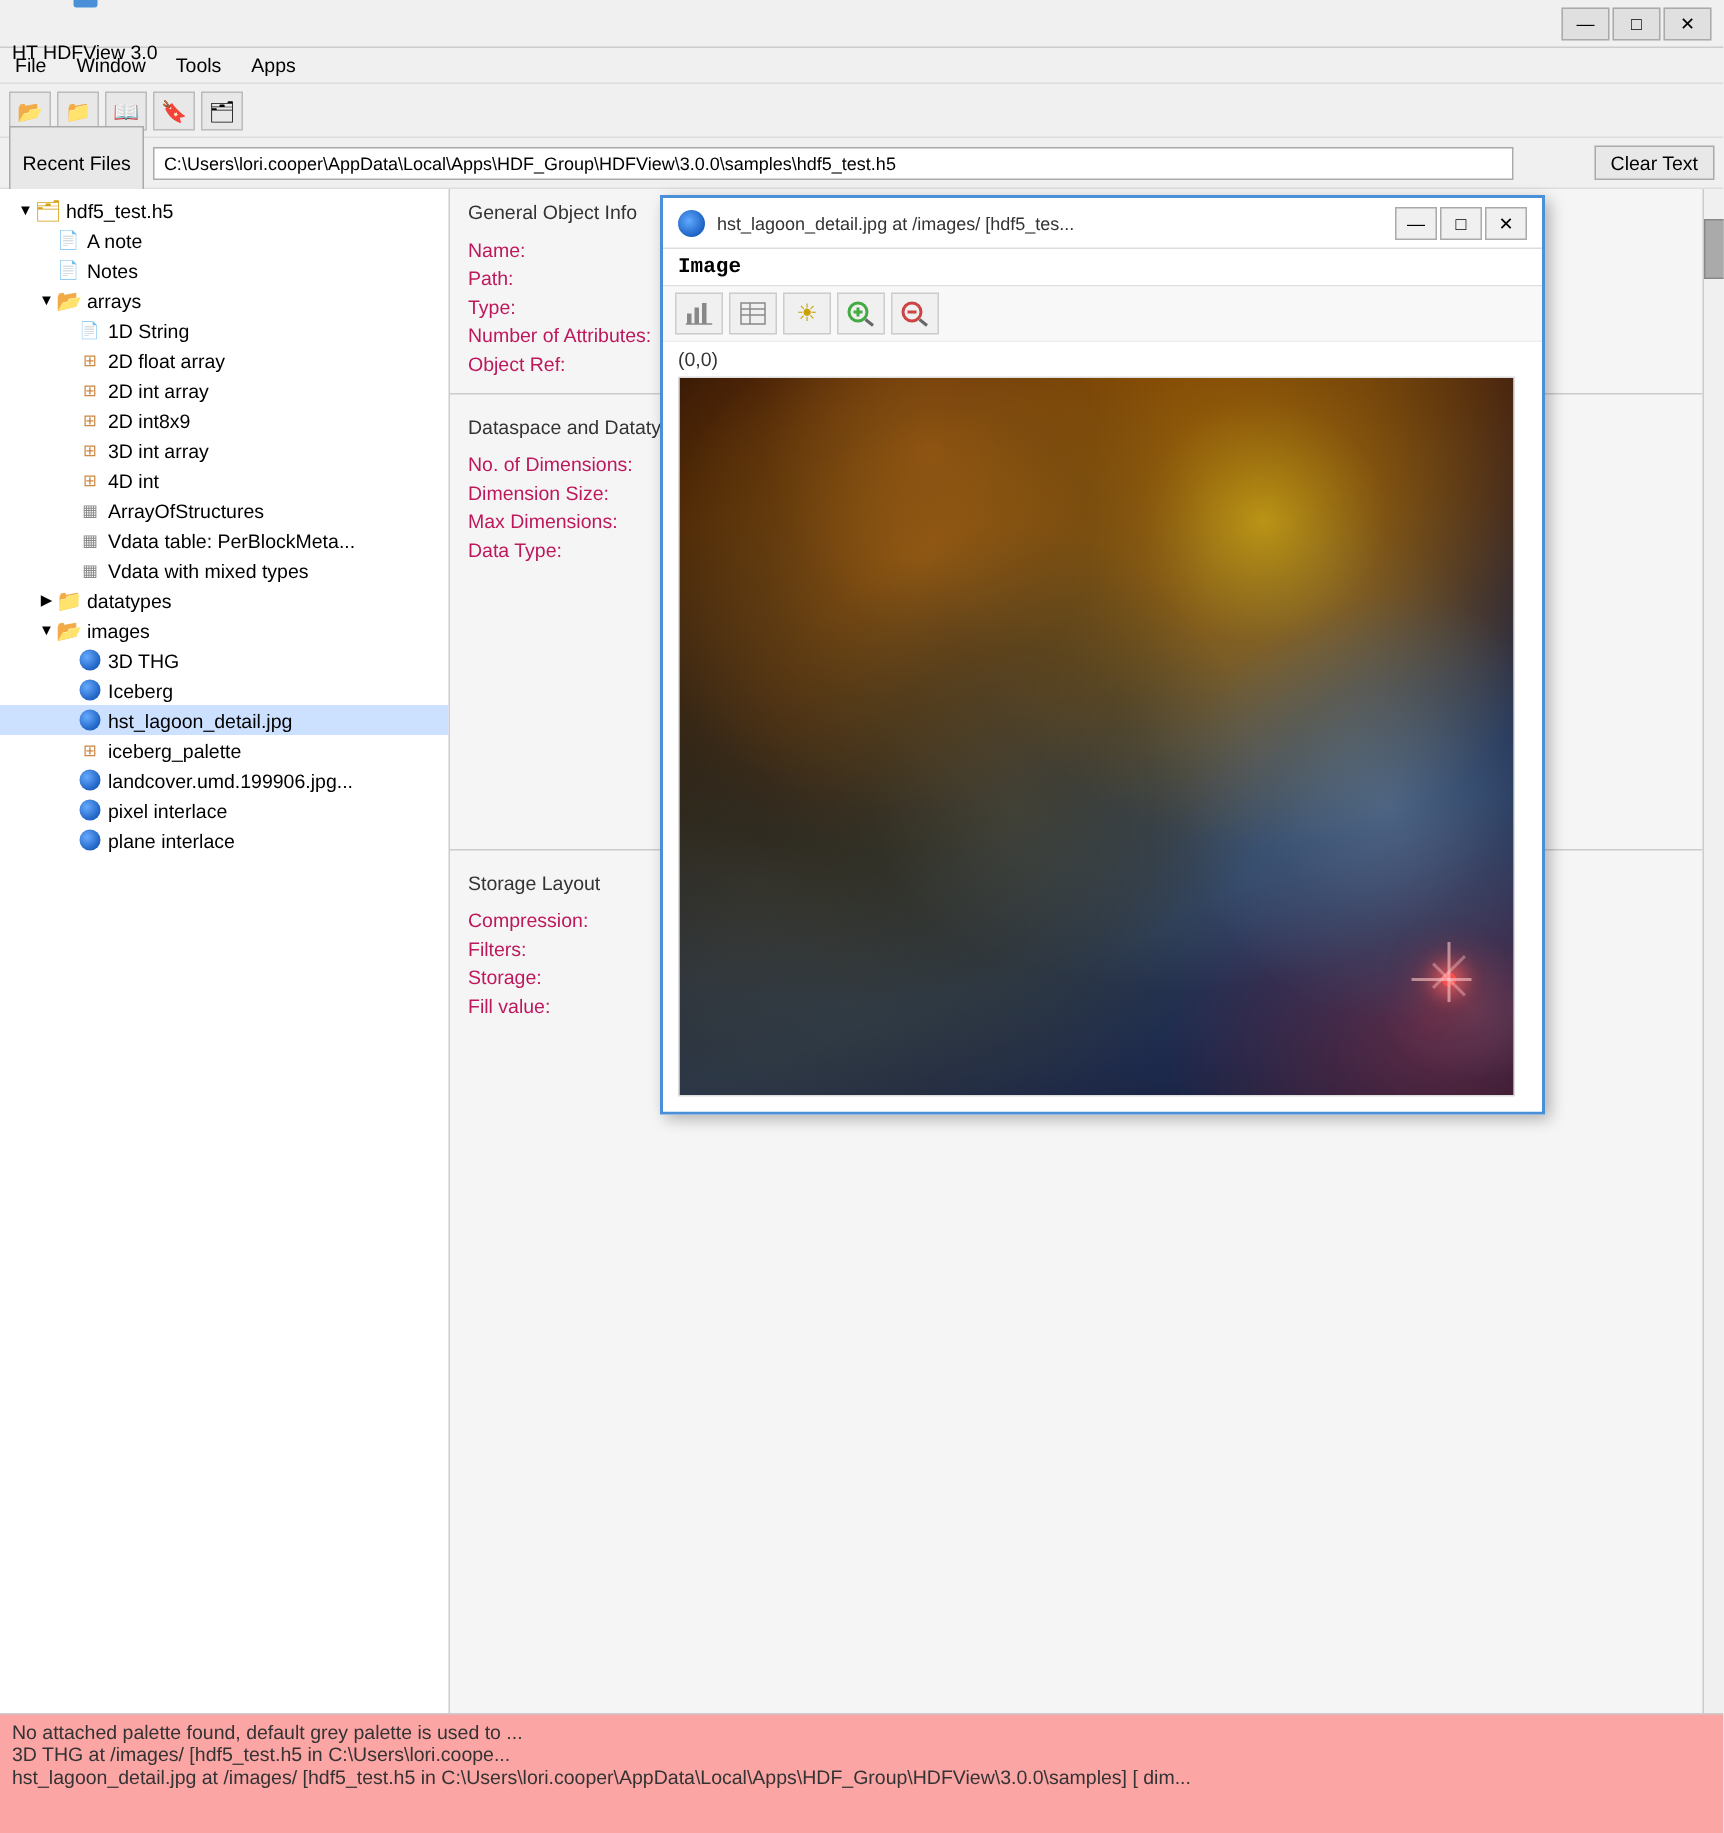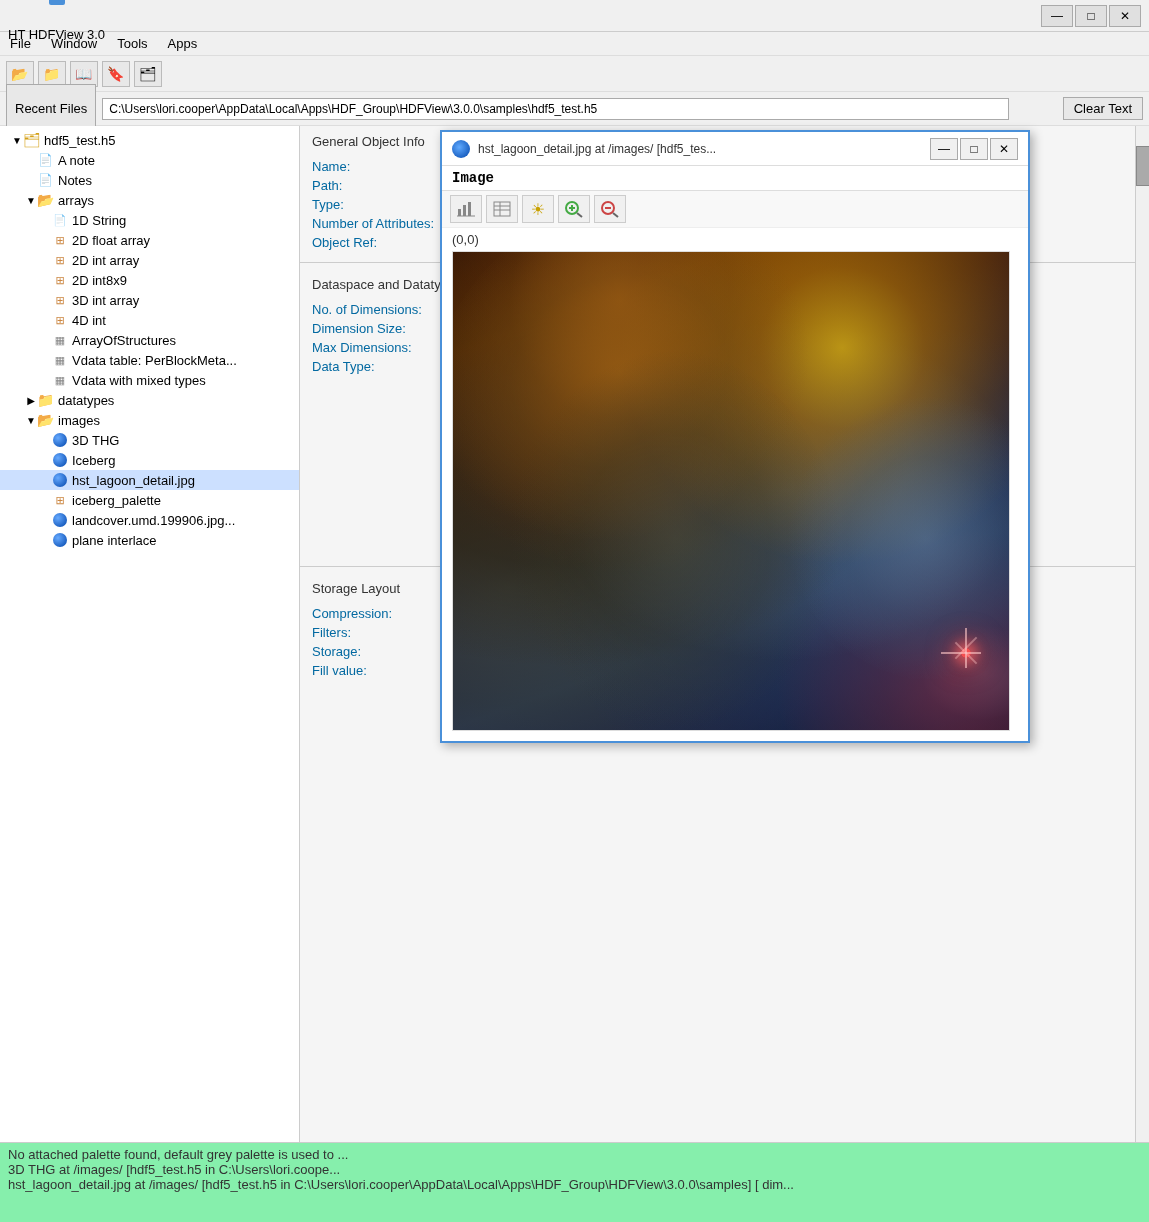--- a/index.html
+++ b/index.html
@@ -121,38 +121,38 @@
     }
     .info-table {
       padding: 4px 12px;
     }
     .info-row {
       display: flex;
       padding: 2px 0;
     }
     .info-label {
       min-width: 180px;
-      color: #0369a1;
+      color: #be185d;
     }
     .info-value {
       color: #333;
     }
     .divider {
       border: none;
       border-top: 1px solid #ccc;
       margin: 6px 0;
     }
 
     
     .statusbar {
       position: absolute;
       bottom: 0;
       left: 0;
       right: 0;
-      background: #86efac;
+      background: #fca5a5;
       border-top: 1px solid #ccc;
       padding: 4px 8px;
       height: 80px;
       overflow: hidden;
       font-size: 12px;
       color: #333;
     }
 
     
     .image-viewer {
@@ -491,20 +491,27 @@
     </div>
 
     <div class="tree-item indent3">
       <span class="tree-toggle" style="visibility:hidden;">▶</span>
       <span class="tree-icon">
           <span class="icon-globe"></span>
         </span>
       <span>landcover.umd.199906.jpg...</span>
     </div>
 
+    <div class="tree-item indent3">
+      <span class="tree-toggle" style="visibility:hidden;">▶</span>
+      <span class="tree-icon">
+          <span class="icon-globe"></span>
+        </span>
+      <span>pixel interlace</span>
+    </div>
 
     <div class="tree-item indent3">
       <span class="tree-toggle" style="visibility:hidden;">▶</span>
       <span class="tree-icon">
           <span class="icon-globe"></span>
         </span>
       <span>plane interlace</span>
     </div>
 
     <div style="height: 20px;"></div>

